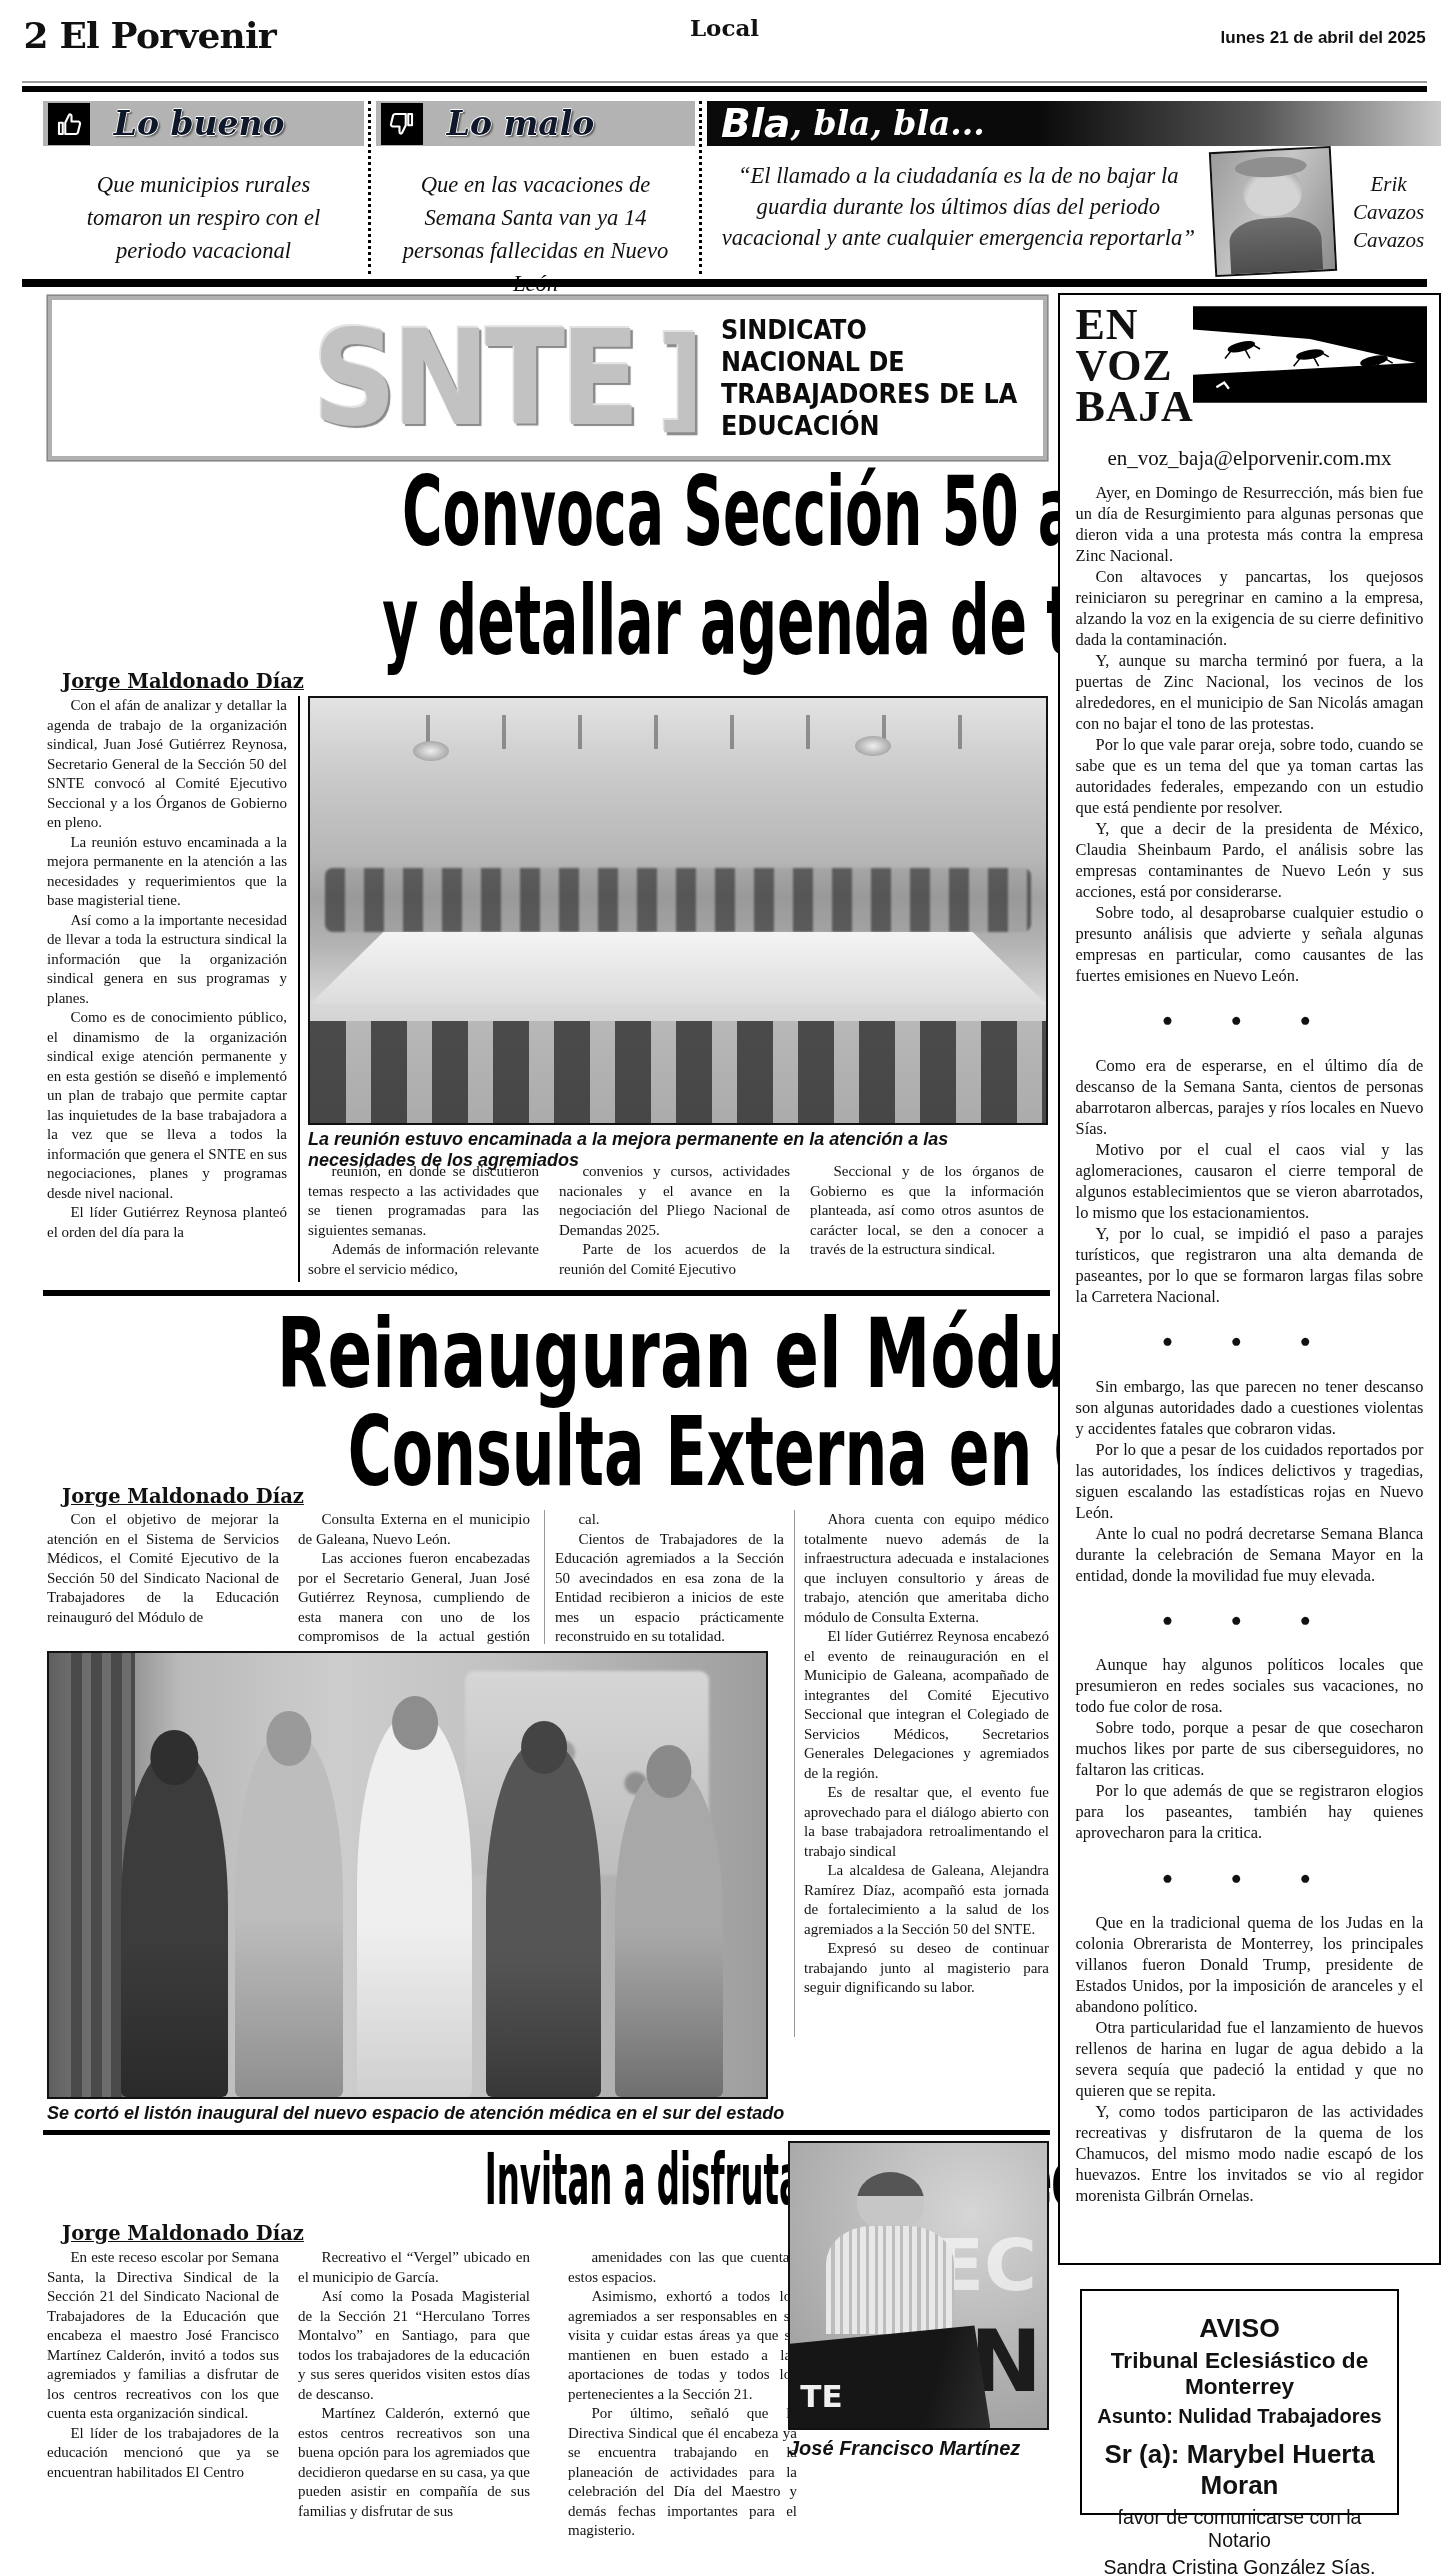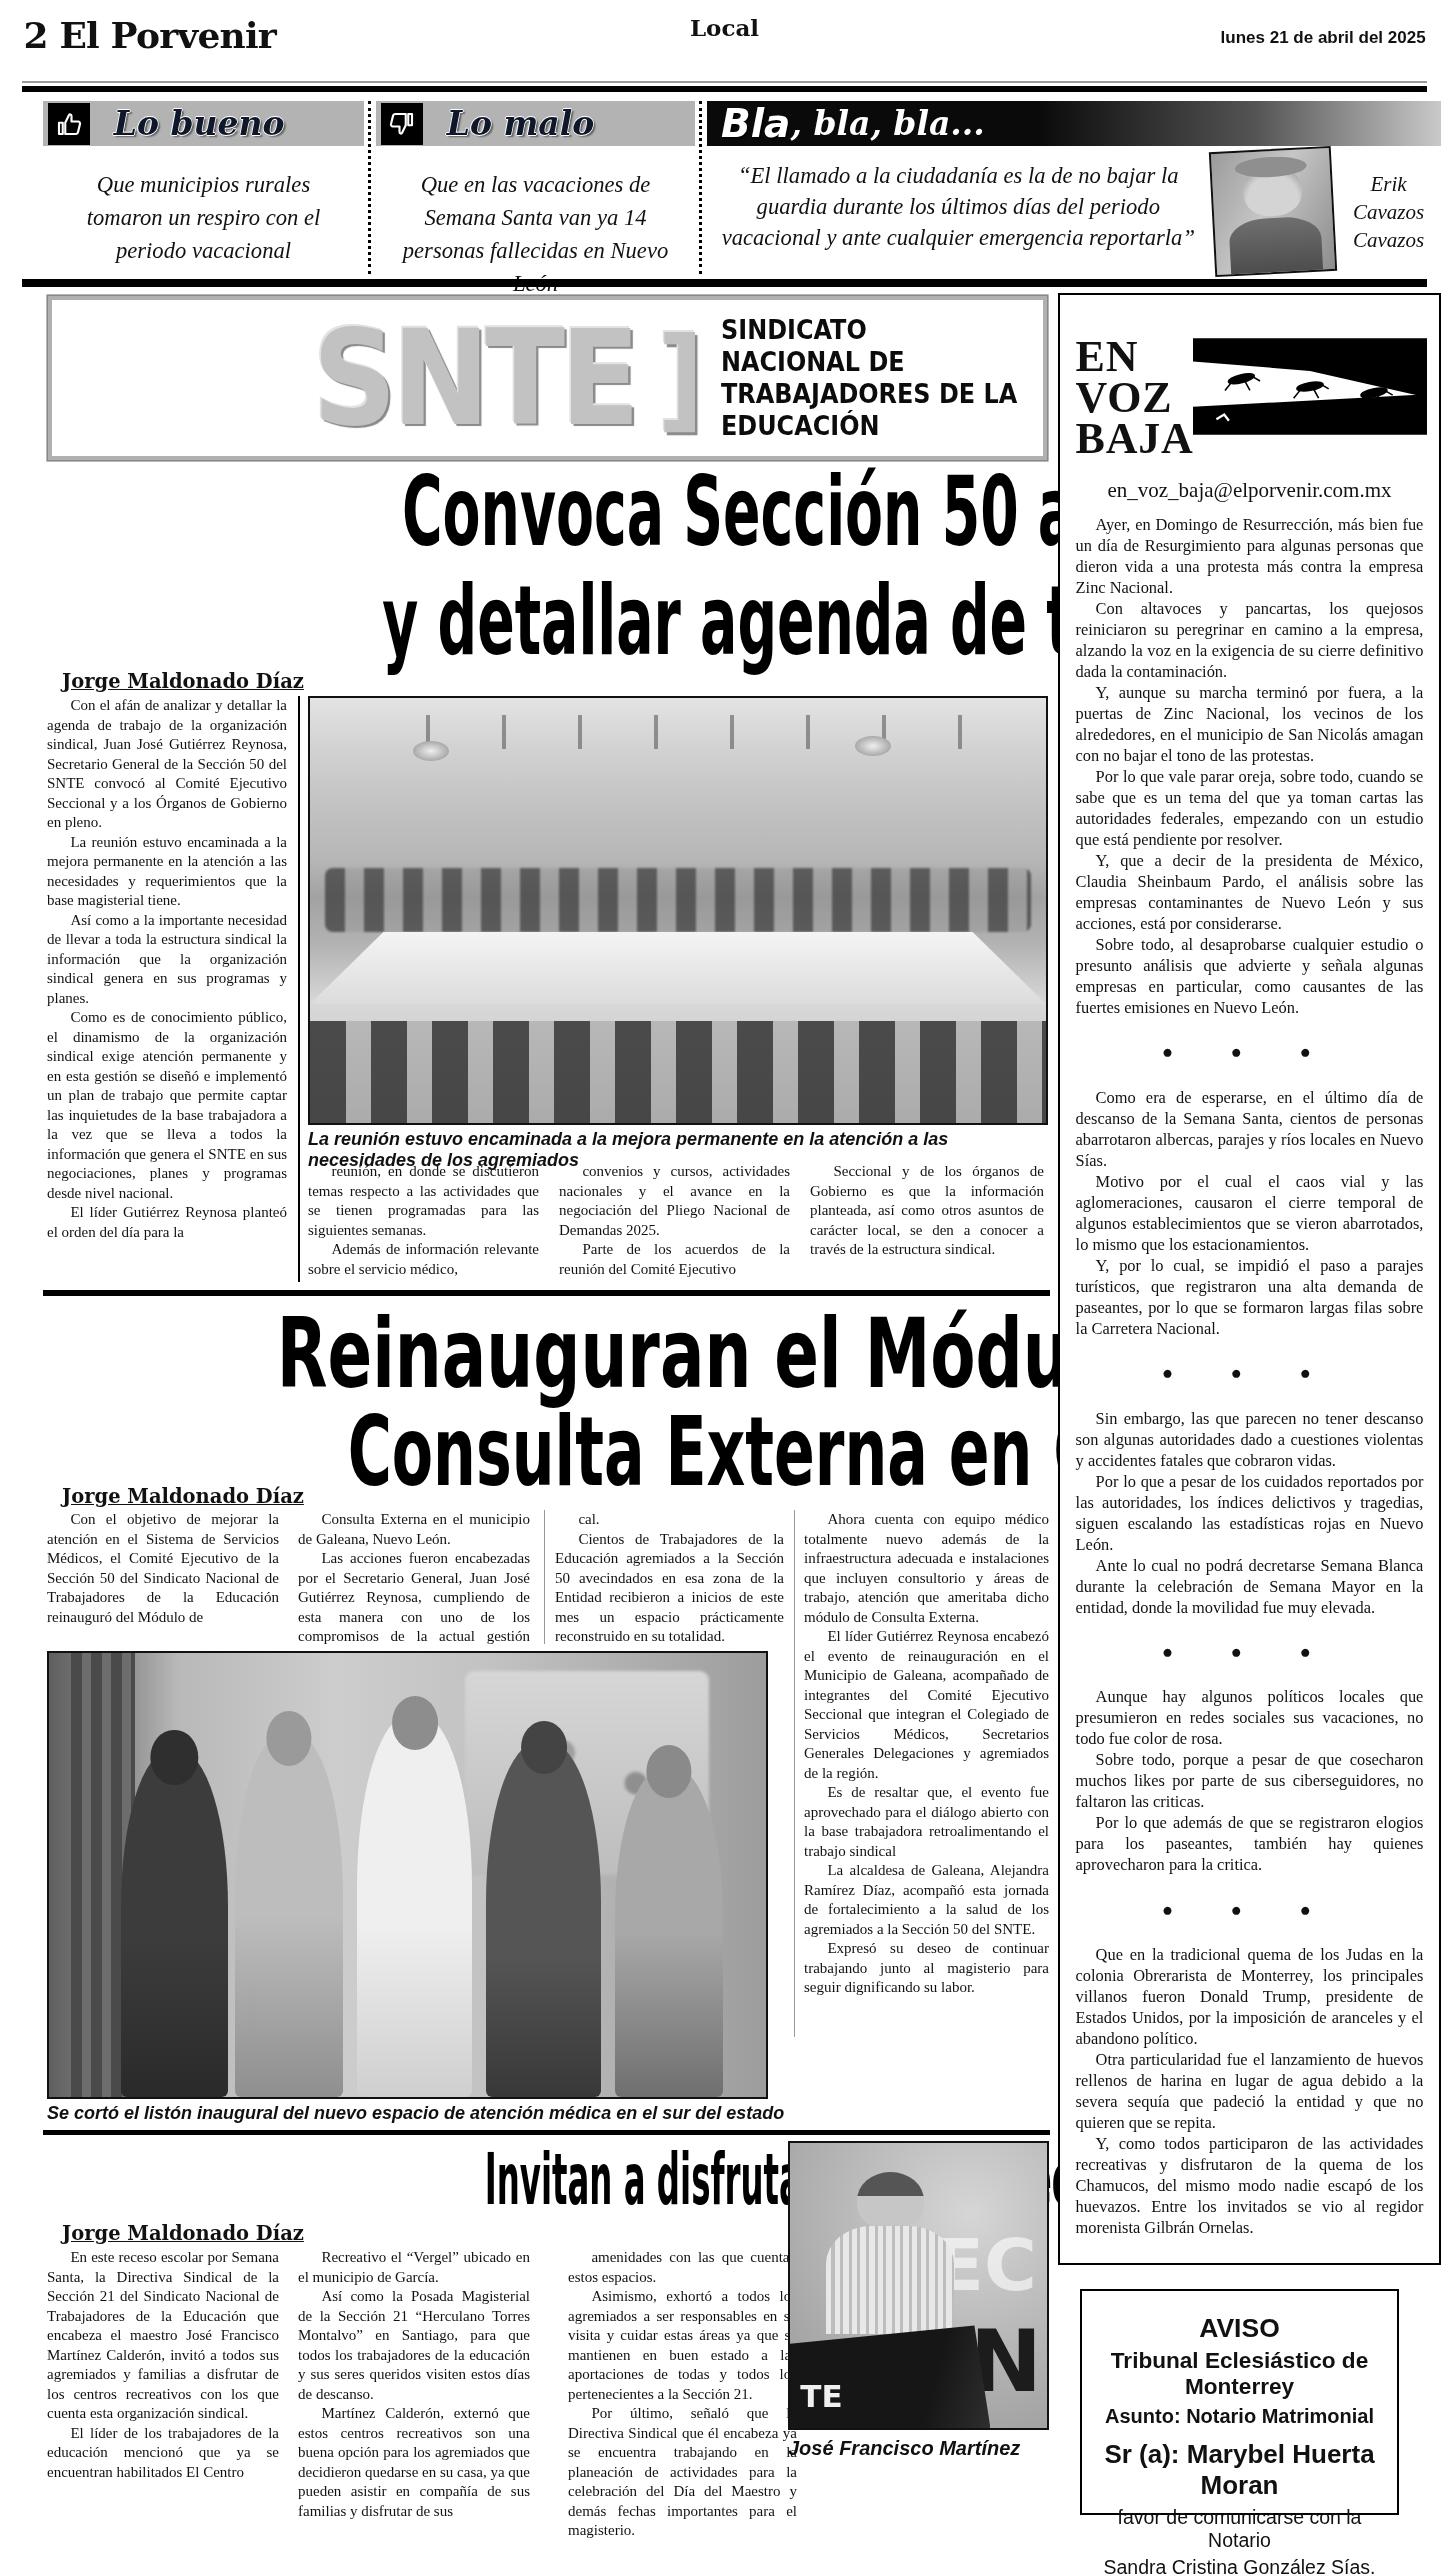--- a/index.html
+++ b/index.html
@@ -255,21 +255,21 @@
     <div class="abs" style="right:2%;bottom:6%;font-family:'DejaVu Sans',sans-serif;font-weight:900;font-size:86px;color:#1c1c1c;">N</div>
     <div class="abs" style="left:26%;top:10%;width:26%;height:20%;border-radius:50% 50% 42% 42%;background:linear-gradient(#555 0 42%,#c6c6c6 42%);"></div>
     <div class="abs" style="left:14%;top:29%;width:50%;height:38%;border-radius:35% 35% 0 0;
          background:repeating-linear-gradient(90deg,#e8e8e8 0 5.5px,#bdbdbd 5.5px 8.6px);"></div>
     <div class="abs" style="left:0;bottom:0;width:78%;height:36%;background:linear-gradient(105deg,#161616 70%,#2e2e2e);clip-path:polygon(0 18%,92% 0,100% 100%,0 100%);"></div>
     <div class="abs" style="left:4%;bottom:5%;font-family:'DejaVu Sans',sans-serif;font-weight:900;font-size:31px;color:#f0f0f0;">TE</div>
   </div>
   <div class="abs caption" style="left:788px;top:2437px;width:261px;font-size:20px;">José Francisco Martínez</div>
 
   <div class="vozbox" style="left:1058px;top:293px;width:383px;height:1972px;">
-    <div style="position:relative;height:134px;margin-top:32px;">
+    <div style="position:relative;height:134px;">
       <div class="voz-title">
         <div>EN</div>
         <div>VOZ</div>
         <div>BAJA</div>
       </div>
       <svg class="abs" style="left:117px;top:1.6px;" width="234" height="97" viewBox="0 0 300 124">
         <polygon points="0,0 300,0 300,76 150,42 0,30" fill="#000"></polygon>
         <polygon points="0,88 300,72 300,124 0,124" fill="#000"></polygon>
         <g fill="#000" stroke="#000" stroke-width="2">
           <ellipse cx="62" cy="52" rx="17" ry="5" transform="rotate(-14 62 52)"></ellipse>
@@ -305,21 +305,21 @@
       <div class="vb-dots">● ● ●</div>
       <p>Que en la tradicional quema de los Judas en la colonia Obrerarista de Monterrey, los principales villanos fueron Donald Trump, presidente de Estados Unidos, por la imposición de aranceles y el abandono político.</p>
       <p>Otra particularidad fue el lanzamiento de huevos rellenos de harina en lugar de agua debido a la severa sequía que padeció la entidad y que no quieren que se repita.</p>
       <p>Y, como todos participaron de las actividades recreativas y disfrutaron de la quema de los Chamucos, del mismo modo nadie escapó de los huevazos. Entre los invitados se vio al regidor morenista Gilbrán Ornelas.</p>
     </div>
   </div>
 
   <div class="avisobox" style="left:1080px;top:2289px;width:319px;height:226px;">
     <div class="av-t1">AVISO</div>
     <div class="av-t2">Tribunal Eclesiástico de Monterrey</div>
-    <div class="av-t3">Asunto: Notario Matrimonial</div>
+    <div class="av-t3">Asunto: Nulidad Trabajadores</div>
     <div class="av-t4" style="margin-top:11px;">Sr (a): Marybel Huerta Moran</div>
     <div class="av-r">favor de comunicarse con la Notario</div>
     <div class="av-r">Sandra Cristina González Sías.</div>
     <div class="av-r">Tel: 811-158.2550 ext.14</div>
 
   </div>
 
 </div>
 
 

